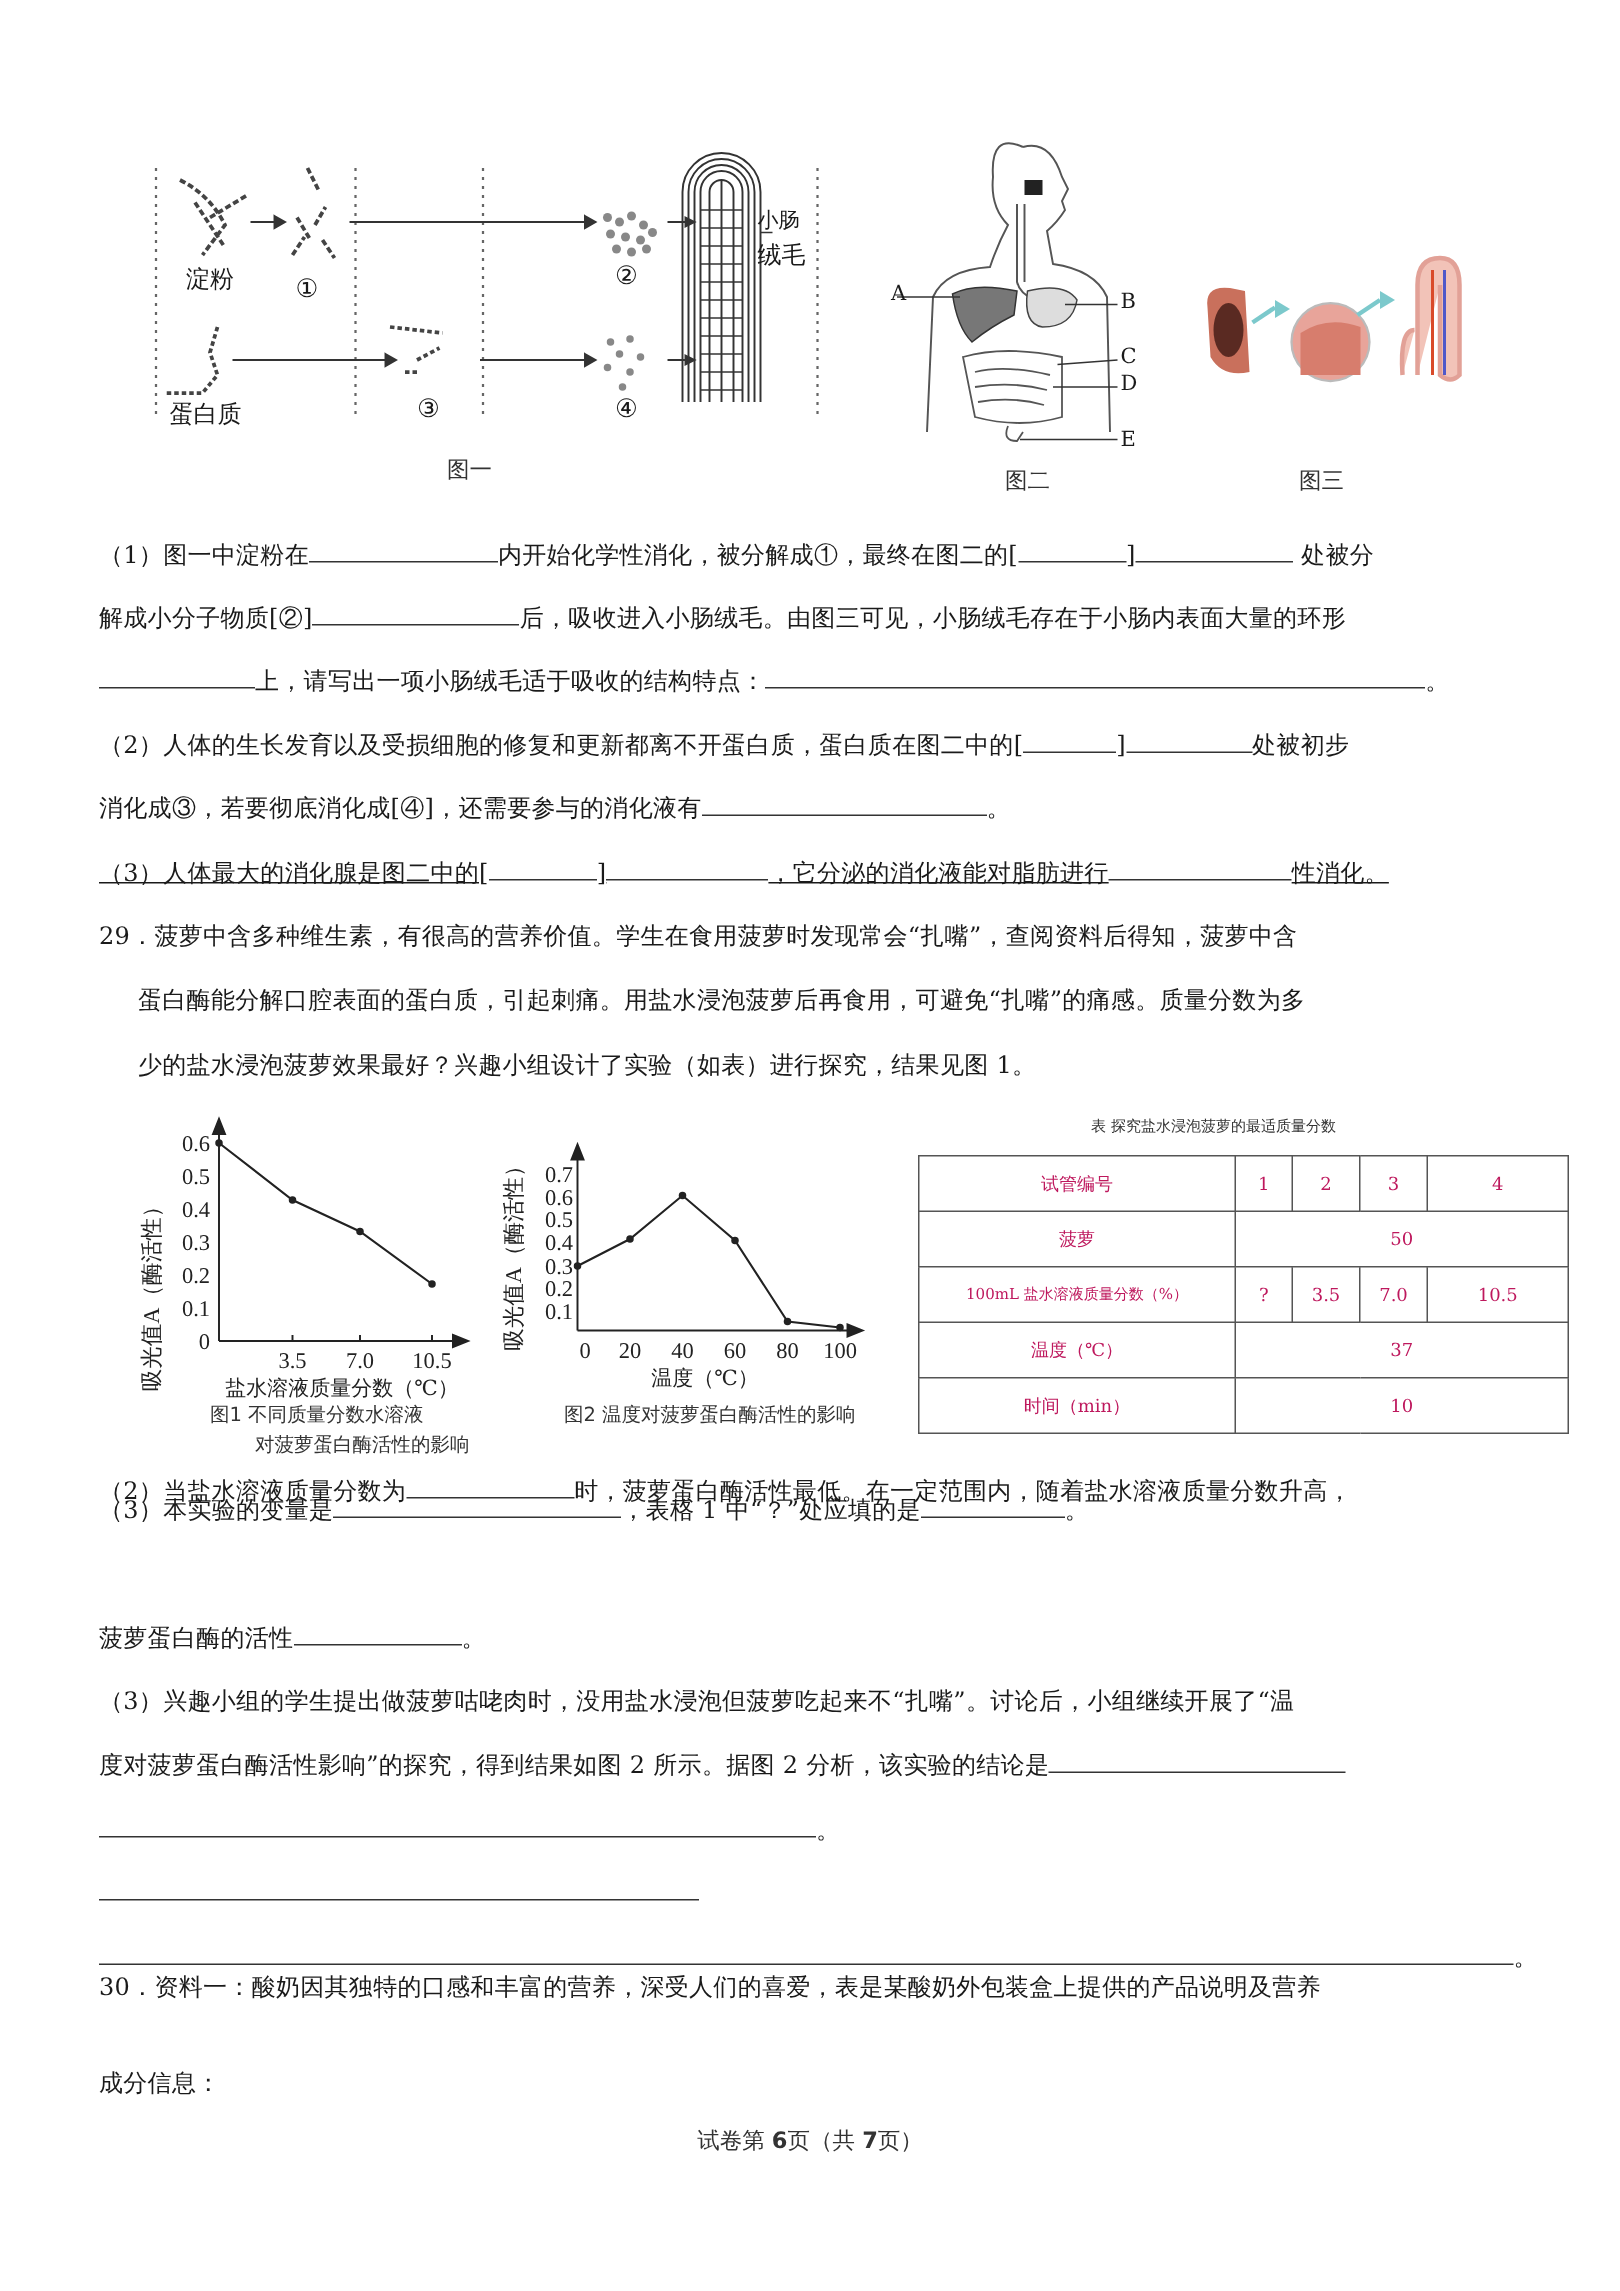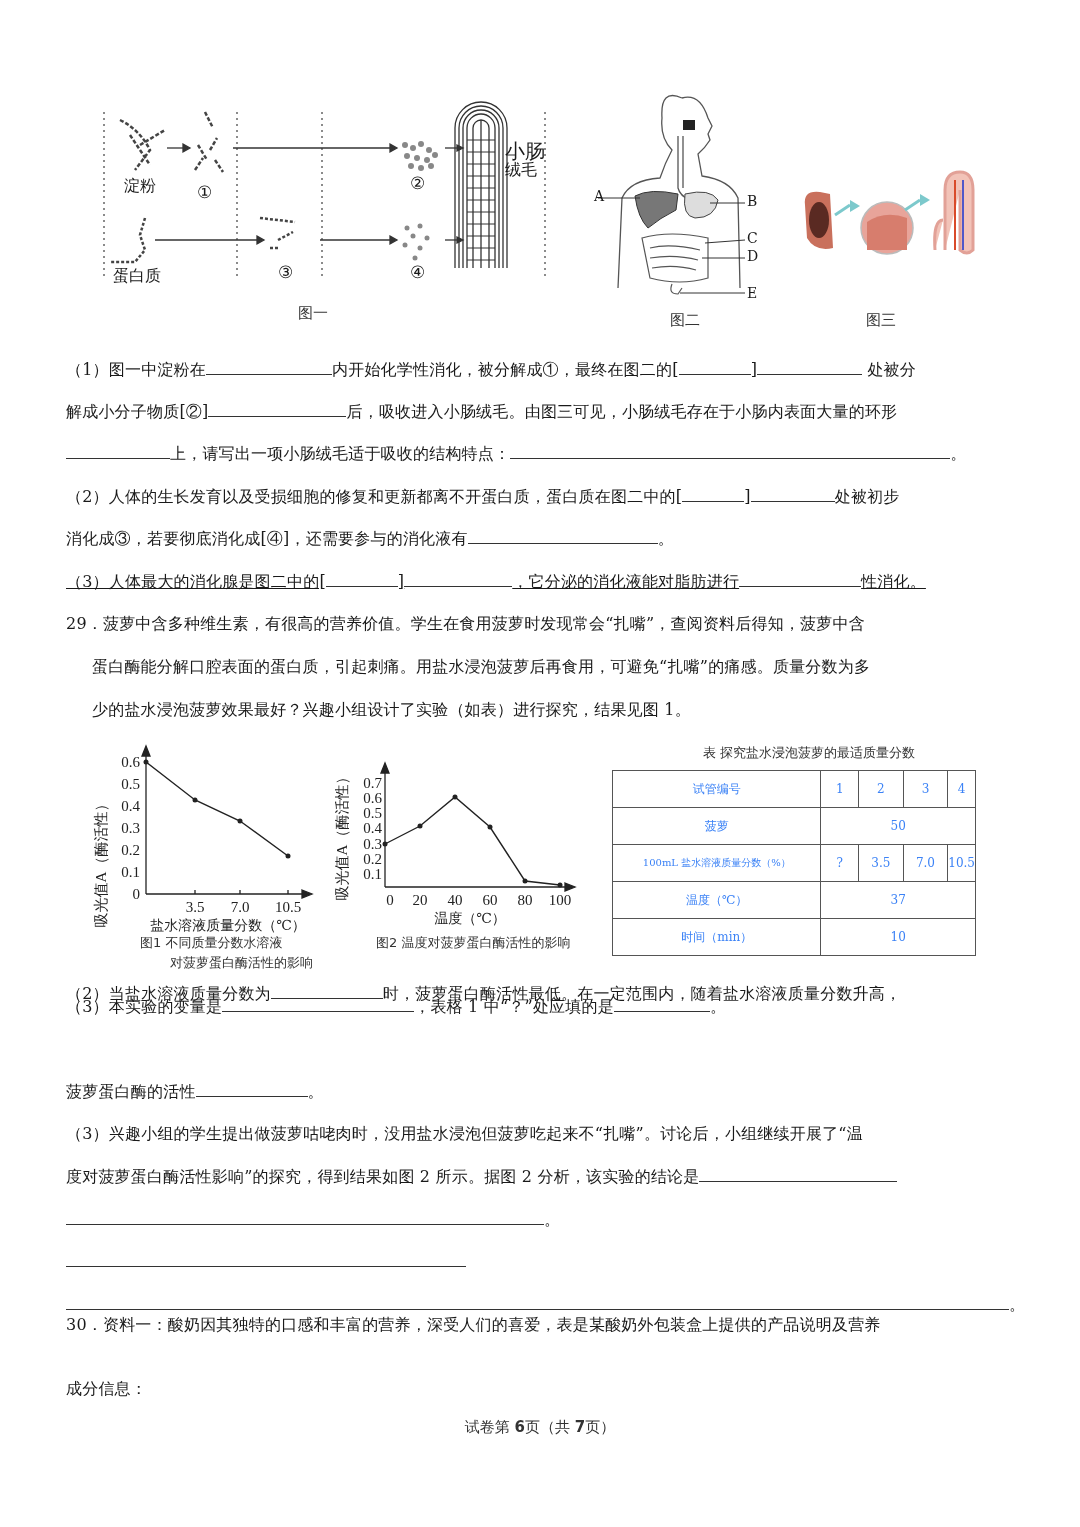--- a/index.html
+++ b/index.html
@@ -4,25 +4,25 @@
 <style>
   html, body { margin:0; padding:0; background:#fff; }
   body { width:1080px; height:1527px; position:relative; overflow:hidden;
          font-family:"DejaVu Serif","Liberation Serif",serif; color:#1a1a1a; }
   .abs { position:absolute; }
   .line { position:absolute; left:66px; font-size:16px; line-height:24px; white-space:nowrap; letter-spacing:0.2px;text-align:center; }
   .blank { display:inline-block; border-bottom:1px solid #333; height:16px; vertical-align:baseline; }
   .fig-caption { font-family:"DejaVu Sans","Liberation Sans",sans-serif; font-size:15px; color:#333; position:absolute; }
   .chart-text { font-family:"Liberation Serif","DejaVu Serif",serif; font-size:15px; fill:#222; }
   .chart-cap { font-family:"DejaVu Sans","Liberation Sans",sans-serif; font-size:13px; color:#333; position:absolute; white-space:nowrap; }
-  table.exp { border-collapse:collapse; position:absolute; left:612px; top:770px; width:364px;
-              font-family:"DejaVu Serif","Liberation Serif",serif; font-size:12px; color:#3b82f6; }
+  table.exp { border-collapse:collapse; position:absolute; left:612px; top:770px; width:434px;
+              font-family:"DejaVu Serif","Liberation Serif",serif; font-size:12px; color:#be185d; }
   table.exp td { border:1.5px solid #555; text-align:center; height:36px; padding:0; }
   .table-title { position:absolute; left:612px; top:744px; width:394px; text-align:center;
-                 font-family:"DejaVu Sans","Liberation Sans",sans-serif; font-size:13px; color:#333; }
+                 font-family:"DejaVu Sans","Liberation Sans",sans-serif; font-size:10px; color:#333; }
   .footer { position:absolute; top:1418px; left:0; width:1080px; text-align:center;
             font-family:"DejaVu Sans","Liberation Sans",sans-serif; font-size:15px; color:#333; }
 </style>
 </head>
 <body>
 
 <svg class="abs" style="left:95px;top:90px" width="460" height="200" viewBox="0 0 460 200">
   <g stroke="#666" stroke-width="1.5" stroke-dasharray="2,4">
     <line x1="9" y1="22" x2="9" y2="190"></line>
     <line x1="142" y1="22" x2="142" y2="190"></line>
@@ -113,21 +113,21 @@
       <line x1="372" y1="170" x2="400" y2="170"></line>
     <line x1="412" y1="65" x2="420" y2="65"></line>
   </g>
 </svg>
 <span class="abs" style="left:124px;top:176px;font-family:'DejaVu Sans',sans-serif;font-size:16px;">淀粉</span>
 <span class="abs" style="left:197px;top:182px;font-size:17px;">①</span>
 <span class="abs" style="left:410px;top:173px;font-size:17px;">②</span>
 <span class="abs" style="left:113px;top:266px;font-family:'DejaVu Sans',sans-serif;font-size:16px;">蛋白质</span>
 <span class="abs" style="left:278px;top:262px;font-size:17px;">③</span>
 <span class="abs" style="left:410px;top:262px;font-size:17px;">④</span>
-<span class="abs" style="left:505px;top:138px;font-family:'DejaVu Sans',sans-serif;font-size:20px;">小肠</span>
+<span class="abs" style="left:505px;top:138px;font-family:'DejaVu Sans',sans-serif;font-size:14px;">小肠</span>
 <span class="abs" style="left:505px;top:160px;font-family:'DejaVu Sans',sans-serif;font-size:16px;">绒毛</span>
 <span class="fig-caption" style="left:298px;top:304px;">图一</span>
 
 <svg class="abs" style="left:590px;top:88px" width="180" height="215" viewBox="0 0 180 215">
   <g fill="none" stroke="#555" stroke-width="1.3">
     <path d="M92 10 Q70 0 72 30 Q70 50 82 62 Q75 75 70 90 Q40 92 32 110 L28 200"></path>
     <path d="M92 10 Q110 5 118 30 L122 38 L118 46 L120 52 Q115 60 108 66 L112 88 Q140 92 148 110 L150 200"></path>
     <path d="M88 48 L88 100 Q90 108 100 112"></path>
     <path d="M93 48 L93 100"></path>
   </g>

